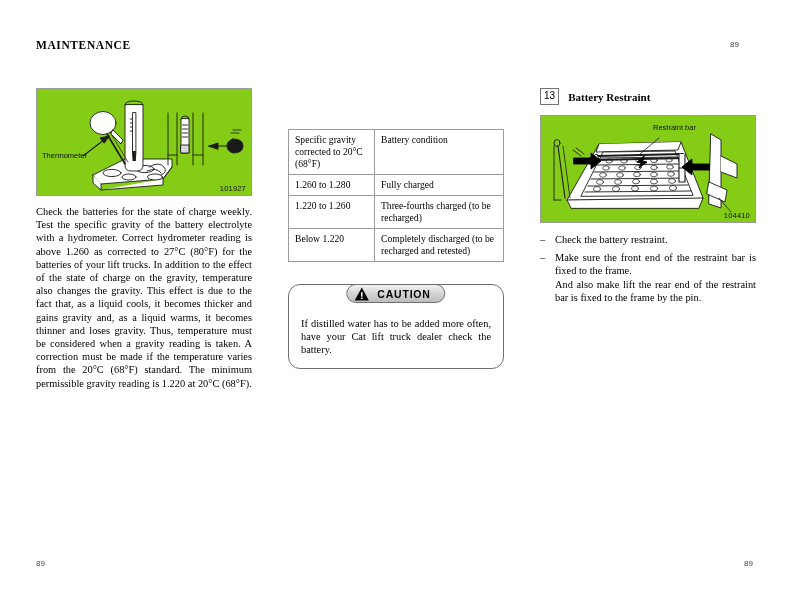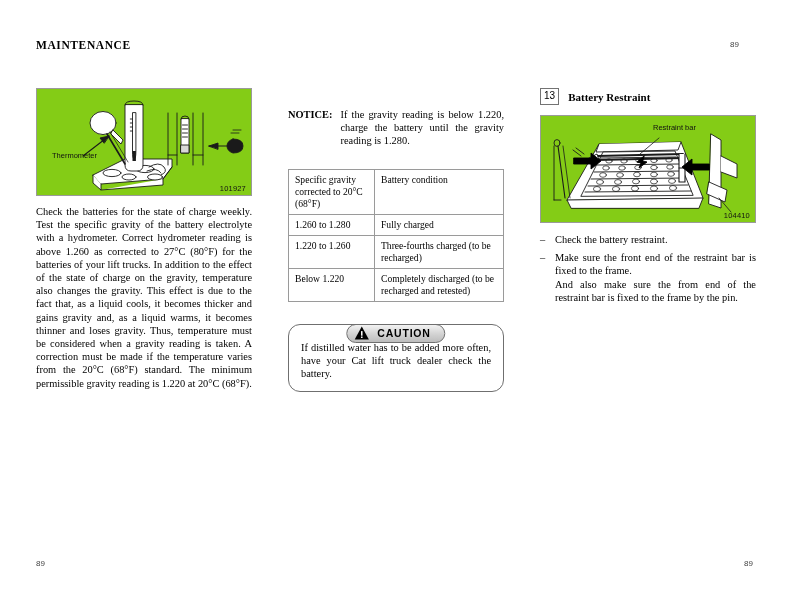--- a/index.html
+++ b/index.html
@@ -83,21 +83,21 @@
     color: #111;
     letter-spacing: 0.2px;
   }
   .fig-callout {
     position: absolute;
     font-family: "Liberation Sans", sans-serif;
     font-size: 7.5px;
     color: #111;
     white-space: nowrap;
   }
-  #callout-thermometer { left: 15px; top: 62px; }
+  #callout-thermometer { left: 5px; top: 62px; }
   #callout-restraintbar { left: 112px; top: 7px; }
   .fig svg { display: block; }
 
   
   .body-para {
     font-family: "Liberation Serif", serif;
     font-size: 10.4px;
     line-height: 13.2px;
     text-align: justify;
     margin: 9px 0 0 0;
@@ -137,21 +137,21 @@
 
   
   .caution-wrap {
     position: relative;
     margin-top: 22px;
     width: 216px;
   }
   .caution-box {
     border: 1px solid #6f6f6f;
     border-radius: 12px;
-    padding: 16px 12px 11px 12px;
+    padding: 32px 12px 11px 12px;
     box-sizing: border-box;
     margin-top: 9px;
   }
   .caution-text {
     font-family: "Liberation Serif", serif;
     font-size: 10.4px;
     line-height: 13.2px;
     text-align: justify;
   }
   .caution-pill {
@@ -276,24 +276,20 @@
       </svg>
       <div class="fig-callout" id="callout-thermometer">Thermometer</div>
       <div class="fig-num">101927</div>
     </div>
 
     <p class="body-para">Check the batteries for the state of charge weekly. Test the specific gravity of the battery electrolyte with a hydrometer. Correct hydrometer reading is above 1.260 as corrected to 27°C (80°F) for the batteries of your lift trucks. In addition to the effect of the state of charge on the gravity, temperature also changes the gravity. This effect is due to the fact that, as a liquid cools, it becomes thicker and gains gravity and, as a liquid warms, it becomes thinner and loses gravity. Thus, temperature must be considered when a gravity reading is taken. A correction must be made if the temperature varies from the 20°C (68°F) standard. The minimum permissible gravity reading is 1.220 at 20°C (68°F).</p>
   </div>
 
   <div class="col" id="col-mid">
 
-    <div class="notice">
-      <div class="notice-label">NOTICE:</div>
-      <div class="notice-body">If the gravity reading is below 1.220, charge the battery until the gravity reading is 1.280.</div>
-    </div>
 
     <table class="spec">
       <tbody>
         <tr>
           <td class="c1">Specific gravity corrected to 20°C (68°F)</td>
           <td>Battery condition</td>
         </tr>
         <tr>
           <td class="c1">1.260 to 1.280</td>
           <td>Fully charged</td>
@@ -412,19 +408,19 @@
       <li>
         <span class="dash">–</span>
         <span class="li-body">
           <p>Check the battery restraint.</p>
         </span>
       </li>
       <li>
         <span class="dash">–</span>
         <span class="li-body">
           <p>Make sure the front end of the restraint bar is fixed to the frame.</p>
-          <p>And also make sure the from end of the restraint bar is fixed to the frame by the pin.</p>
+          <p>And also make lift the rear end of the restraint bar is fixed to the frame by the pin.</p>
         </span>
       </li>
     </ul>
   </div>
 
 </div>
 
 </body></html>

